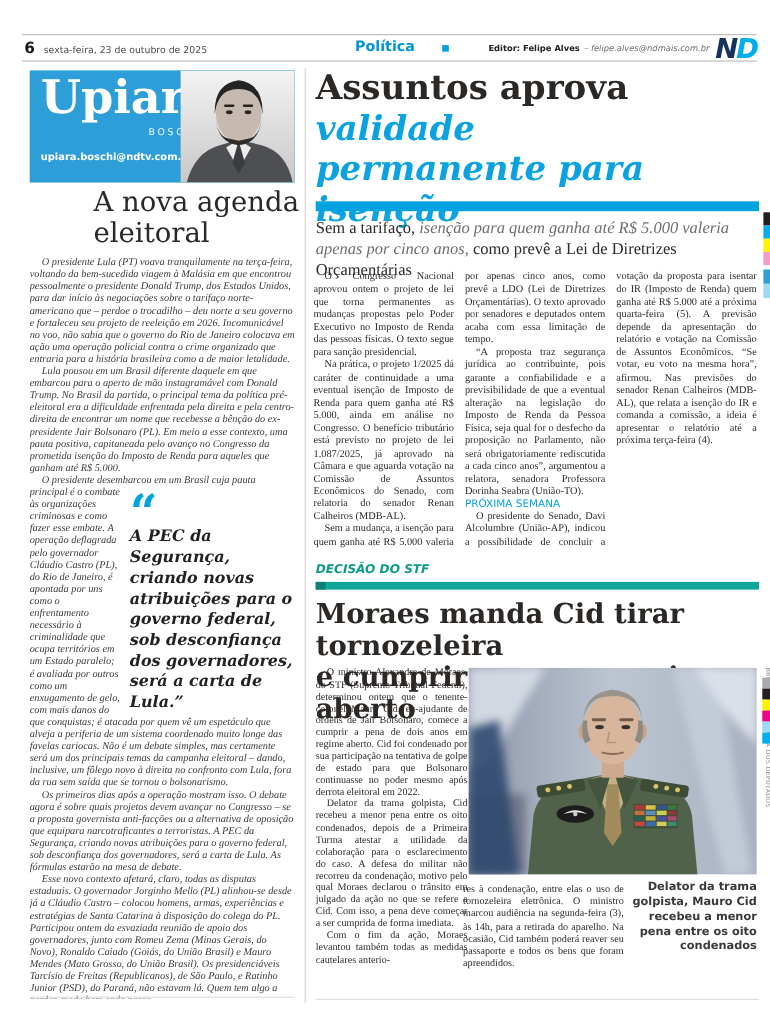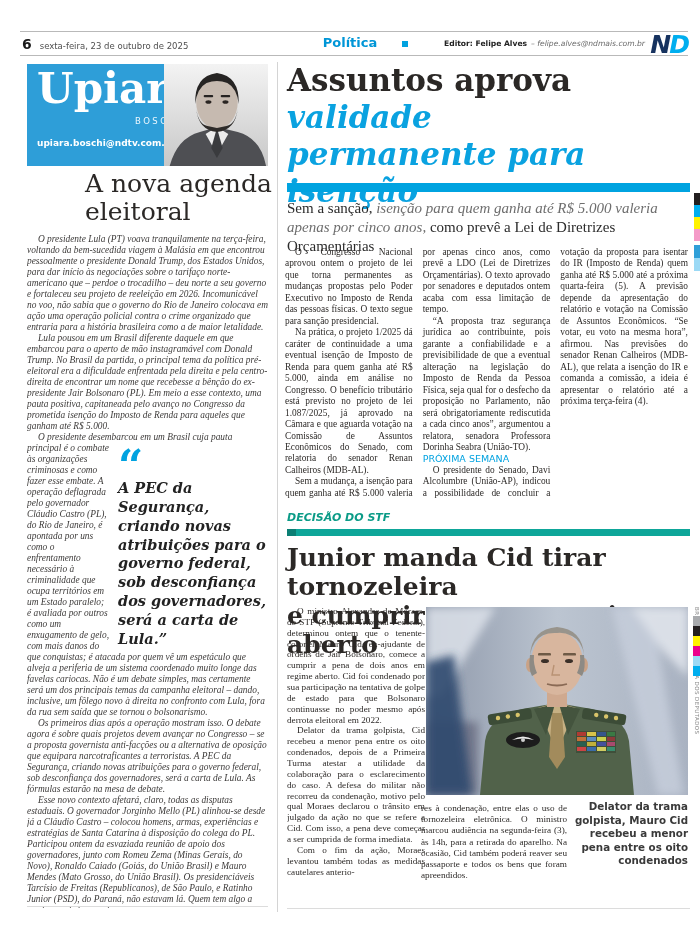--- a/index.html
+++ b/index.html
@@ -149,36 +149,36 @@
     <p>Os primeiros dias após a operação mostram isso. O debate agora é sobre quais projetos devem avançar no Congresso – se a proposta governista anti-facções ou a alternativa de oposição que equipara narcotraficantes a terroristas. A PEC da Segurança, criando novas atribuições para o governo federal, sob desconfiança dos governadores, será a carta de Lula. As fórmulas estarão na mesa de debate.</p>
     <p>Esse novo contexto afetará, claro, todas as disputas estaduais. O governador Jorginho Mello (PL) alinhou-se desde já a Cláudio Castro – colocou homens, armas, experiências e estratégias de Santa Catarina à disposição do colega do PL. Participou ontem da esvaziada reunião de apoio dos governadores, junto com Romeu Zema (Minas Gerais, do Novo), Ronaldo Caiado (Goiás, do União Brasil) e Mauro Mendes (Mato Grosso, do União Brasil). Os presidenciáveis Tarcísio de Freitas (Republicanos), de São Paulo, e Ratinho Junior (PSD), do Paraná, não estavam lá. Quem tem algo a perder, mede bem cada passo.</p>
   </div>
   <div class="abs lc-rule"></div>
 
   <h1 class="abs hl">
     <div><span>Assuntos aprova </span><span class="acc">validade</span></div>
     <div><span class="acc">permanente para isenção</span></div>
   </h1>
   <div class="abs blue-bar"></div>
-  <p class="abs deck"><span>Sem a sanção, </span><span class="dk-em">isenção para quem ganha até R$ 5.000 valeria apenas por cinco anos,</span><span> como prevê a Lei de Diretrizes Orçamentárias</span></p>
+  <p class="abs deck"><span>Sem a tarifaço, </span><span class="dk-em">isenção para quem ganha até R$ 5.000 valeria apenas por cinco anos,</span><span> como prevê a Lei de Diretrizes Orçamentárias</span></p>
 
   <div class="abs cols3">
     <p>O Congresso Nacional aprovou ontem o projeto de lei que torna permanentes as mudanças propostas pelo Poder Executivo no Imposto de Renda das pessoas físicas. O texto segue para sanção presidencial.</p>
     <p>Na prática, o projeto 1/2025 dá caráter de continuidade a uma eventual isenção de Imposto de Renda para quem ganha até R$ 5.000, ainda em análise no Congresso. O benefício tributário está previsto no projeto de lei 1.087/2025, já aprovado na Câmara e que aguarda votação na Comissão de Assuntos Econômicos do Senado, com relatoria do senador Renan Calheiros (MDB-AL).</p>
     <p>Sem a mudança, a isenção para quem ganha até R$ 5.000 valeria por apenas cinco anos, como prevê a LDO (Lei de Diretrizes Orçamentárias). O texto aprovado por senadores e deputados ontem acaba com essa limitação de tempo.</p>
     <p>“A proposta traz segurança jurídica ao contribuinte, pois garante a confiabilidade e a previsibilidade de que a eventual alteração na legislação do Imposto de Renda da Pessoa Física, seja qual for o desfecho da proposição no Parlamento, não será obrigatoriamente rediscutida a cada cinco anos”, argumentou a relatora, senadora Professora Dorinha Seabra (União-TO).</p>
     <h4 class="crosshead">PRÓXIMA SEMANA</h4>
     <p>O presidente do Senado, Davi Alcolumbre (União-AP), indicou a possibilidade de concluir a votação da proposta para isentar do IR (Imposto de Renda) quem ganha até R$ 5.000 até a próxima quarta-feira (5). A previsão depende da apresentação do relatório e votação na Comissão de Assuntos Econômicos. “Se votar, eu voto na mesma hora”, afirmou. Nas previsões do senador Renan Calheiros (MDB-AL), que relata a isenção do IR e comanda a comissão, a ideia é apresentar o relatório até a próxima terça-feira (4).</p>
   </div>
 
   <div class="abs kicker">DECISÃO DO STF</div>
   <div class="abs teal-bar"></div>
   <div class="abs teal-notch"></div>
   <h2 class="abs hl2">
-    <div>Junior manda Cid tirar tornozeleira</div>
+    <div>Moraes manda Cid tirar tornozeleira</div>
     <div>e cumprir pena em regime aberto</div>
   </h2>
 
   <div class="abs stf-col1">
     <p>O ministro Alexandre de Moraes, do STF (Supremo Tribunal Federal), determinou ontem que o tenente-coronel Mauro Cid, ex-ajudante de ordens de Jair Bolsonaro, comece a cumprir a pena de dois anos em regime aberto. Cid foi condenado por sua participação na tentativa de golpe de estado para que Bolsonaro continuasse no poder mesmo após derrota eleitoral em 2022.</p>
     <p>Delator da trama golpista, Cid recebeu a menor pena entre os oito condenados, depois de a Primeira Turma atestar a utilidade da colaboração para o esclarecimento do caso. A defesa do militar não recorreu da condenação, motivo pelo qual Moraes declarou o trânsito em julgado da ação no que se refere a Cid. Com isso, a pena deve começar a ser cumprida de forma imediata.</p>
     <p>Com o fim da ação, Moraes levantou também todas as medidas cautelares anterio-</p>
   </div>
 
   <svg class="abs stf-photo" viewBox="0 0 262 188" preserveAspectRatio="none">

